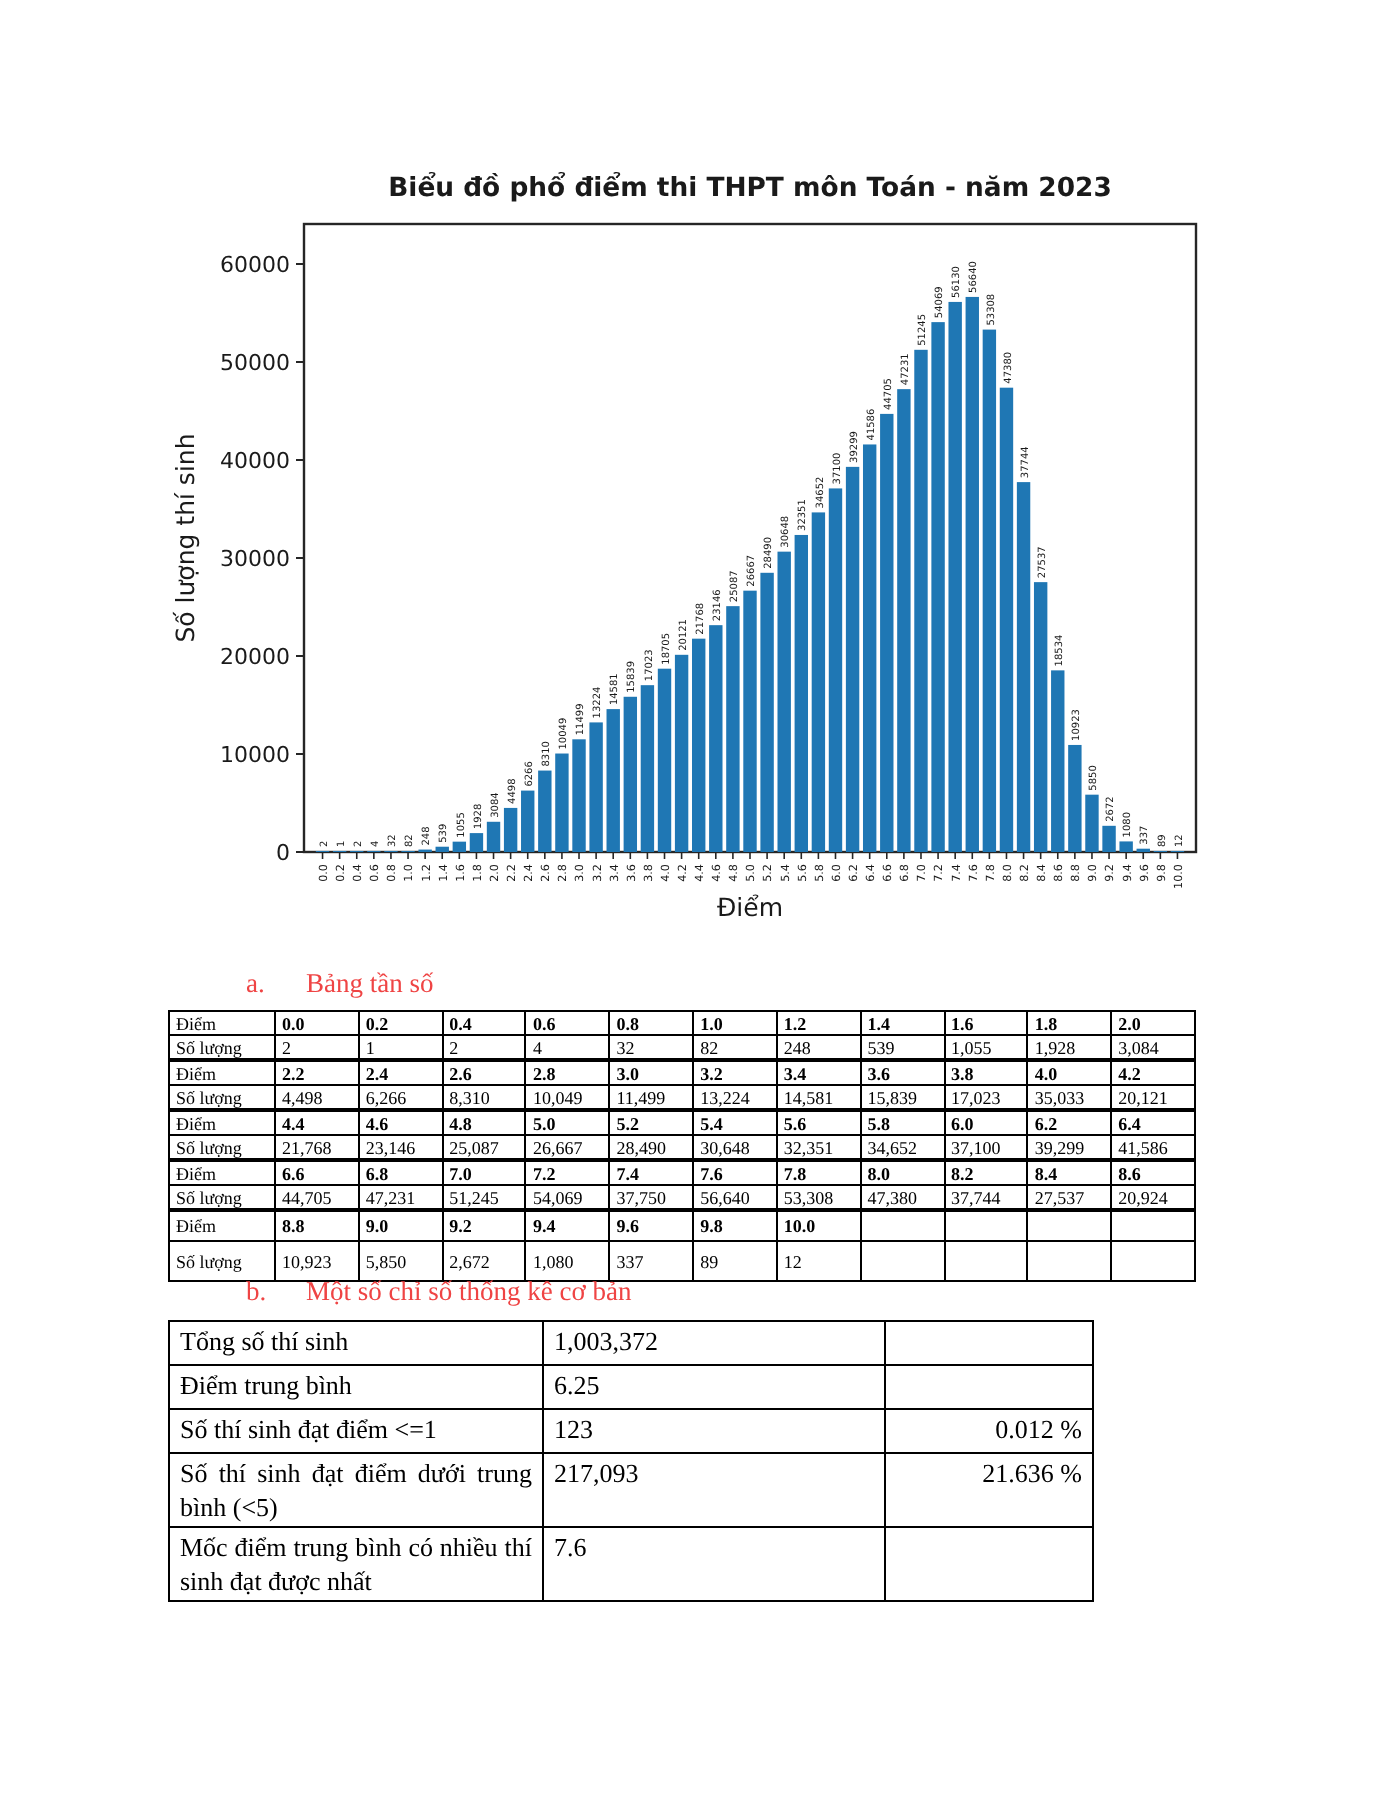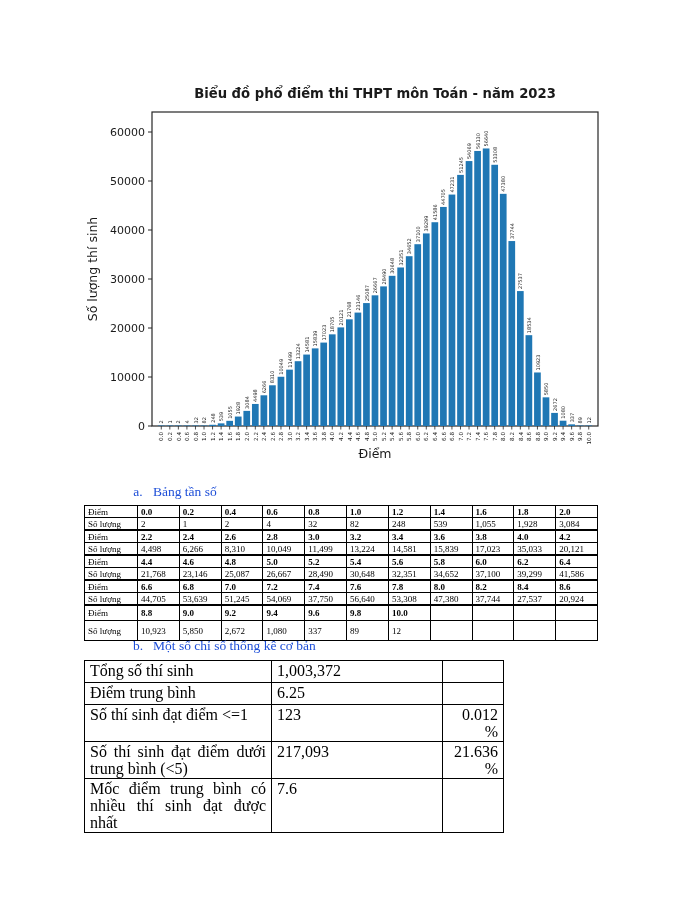--- a/index.html
+++ b/index.html
@@ -1,35 +1,35 @@
 <!DOCTYPE html>
 <html><head>
 <meta charset="utf-8">
 <style>
   html,body{margin:0;padding:0;background:#ffffff;}
   .page{position:relative;width:700px;height:906px;background:#ffffff;
         font-family:"Liberation Serif",serif;color:#000;overflow:hidden;}
   .chart-svg{position:absolute;left:0;top:0;}
   .chart-svg text{font-family:"DejaVu Sans",sans-serif;}
-  .heading{position:absolute;font-size:13.5px;color:#1d4ed8;white-space:nowrap;text-align:center;}
+  .heading{position:absolute;font-size:13.5px;color:#ef4444;white-space:nowrap;}
   .heading .hmark{display:inline-block;width:30px;}
   .heading-a{left:123px;top:484px;}
   .heading-b{left:123px;top:638px;}
   table.freq{position:absolute;left:84px;top:505px;width:514px;table-layout:fixed;
              border-collapse:collapse;font-size:9px;}
   table.freq td{border:1px solid #000;padding:0 1px 0 3px;height:11px;line-height:10px;
                 white-space:nowrap;overflow:hidden;}
   table.freq td.lab{width:48px;}
   table.freq tr.diem td{font-weight:bold;}
   table.freq tr.diem td.lab{font-weight:normal;}
   table.freq tr.gs td{border-top:2px solid #000;}
   table.freq tr.tall1 td{height:14px;}
   table.freq tr.tall2 td{height:19px;}
-  table.stats{position:absolute;left:84px;top:660px;width:420px;table-layout:fixed;
-              border-collapse:collapse;font-size:16px;}
+  table.stats{position:absolute;left:84px;top:660px;width:463px;table-layout:fixed;
+              border-collapse:collapse;font-size:13px;}
   table.stats td{border:1px solid #000;padding:1px 5px;line-height:17px;vertical-align:top;}
   table.stats td.lab{width:176px;text-align:justify;}
   table.stats td.val{width:160px;text-align:left;}
   table.stats td.pct{text-align:right;}
   table.stats tr.single td{height:19px;}
 </style>
 </head>
 <body>
 
 <div class="page">
@@ -359,21 +359,21 @@
           <td>7.6</td>
           <td>7.8</td>
           <td>8.0</td>
           <td>8.2</td>
           <td>8.4</td>
           <td>8.6</td>
         </tr>
         <tr class="sl">
           <td class="lab">Số lượng</td>
           <td>44,705</td>
-          <td>53,639</td>
+          <td>47,231</td>
           <td>51,245</td>
           <td>54,069</td>
           <td>37,750</td>
           <td>56,640</td>
           <td>53,308</td>
           <td>47,380</td>
           <td>37,744</td>
           <td>27,537</td>
           <td>20,924</td>
         </tr>

